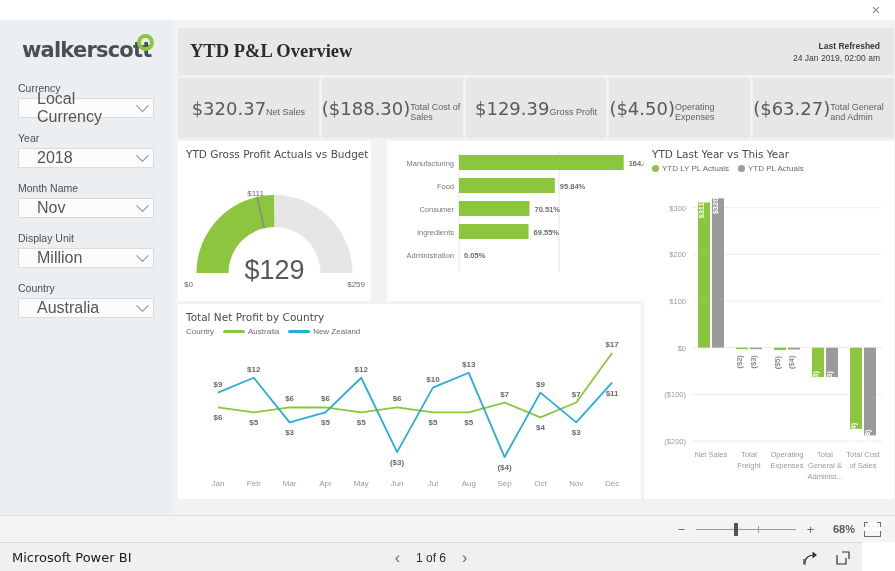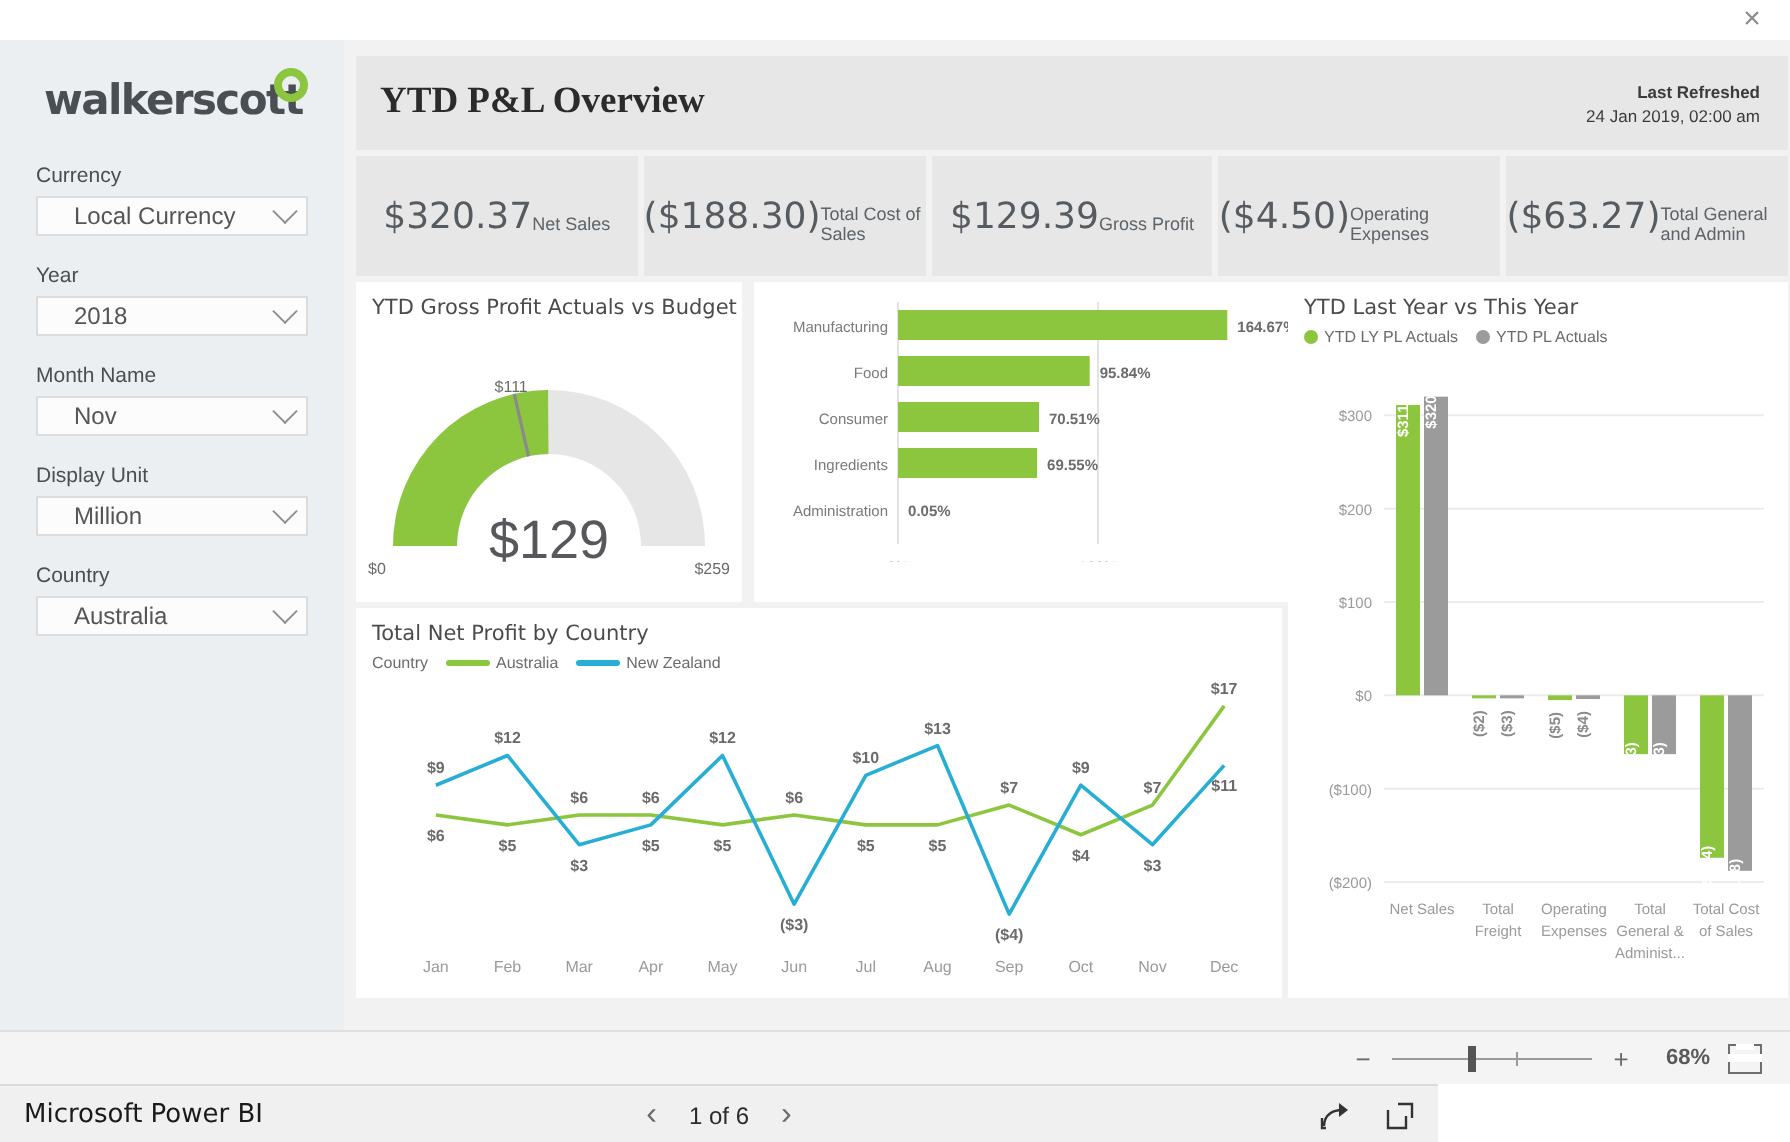--- a/index.html
+++ b/index.html
@@ -35,21 +35,21 @@
     position:absolute;right:18px;top:14px;width:17px;height:17px;border-radius:50%;
     border:4px solid #8cc63e;box-sizing:border-box;
   }
   .slicer{padding:0 18px;margin-top:14px;}
   .slicer-label{font-size:10.5px;color:#4a4f54;margin-bottom:4px;}
   .slicer-box{
     background:#fcfcfc;border:1px solid #dcdcdc;height:20px;
     display:flex;align-items:center;justify-content:space-between;
     padding:0 6px;box-sizing:border-box;cursor:pointer;
   }
-  .slicer-value{font-size:12px;color:#555;padding-left:12px;}
+  .slicer-value{font-size:16px;color:#555;padding-left:12px;}
   .chev{width:8px;height:8px;border-right:1.4px solid #8f8f8f;border-bottom:1.4px solid #8f8f8f;
         transform:rotate(45deg) translate(-2px,-2px);}
   
   .canvas{flex:1;padding:8px 8px 0 6px;box-sizing:border-box;}
   .card{background:#ffffff;box-sizing:border-box;}
   .header-card{
     background:#e7e7e7;height:47px;display:flex;align-items:center;
     justify-content:space-between;padding:0 14px 0 12px;box-sizing:border-box;
   }
   .page-title{font-size:18.5px;font-weight:bold;color:#2b2b2b;font-family:Liberation Serif, serif;}
@@ -66,21 +66,21 @@
   .kpi-label{font-size:9px;color:#5d6368;margin-top:7px;}
   
   .vis-row{display:flex;gap:3px;margin-top:3px;}
   .col-left{width:463px;flex:0 0 463px;}
   .col-right{flex:1;}
   .vis{background:#fff;position:relative;box-sizing:border-box;}
   .vis-title{
     font-size:10.5px;color:#4b4b4b;padding:7px 0 0 8px;
     font-family:"DejaVu Sans",sans-serif;
   }
-  .row-top{display:flex;gap:6px;}
+  .row-top{display:flex;gap:16px;}
   .gauge-vis{width:193px;flex:0 0 193px;height:160px;}
   .divbar-vis{flex:1;height:160px;}
   .line-vis{height:195px;margin-top:3px;}
   .colchart-vis{height:358px;}
   
   .legend{display:flex;align-items:center;gap:9px;padding:4px 12px 0 8px;font-size:8px;color:#6b6b6b;}
   .legend-item{display:flex;align-items:center;gap:3px;}
   .dot{width:7px;height:7px;border-radius:50%;display:inline-block;}
   .lgline{width:22px;height:2.5px;display:inline-block;border-radius:2px;}
   
@@ -95,21 +95,21 @@
   .ztick{position:absolute;left:62px;top:-3px;width:1px;height:7px;background:#9a9a9a;}
   .zpct{font-size:11px;color:#5a5a5a;min-width:30px;text-align:right;font-weight:bold;}
   .fitbtn{
     width:15px;height:13px;border:1.2px solid #6e6e6e;position:relative;cursor:pointer;
   }
   .fitbtn:before,.fitbtn:after{content:"";position:absolute;background:#fff;}
   .fitbtn:before{left:3px;right:3px;top:-1px;height:3px;}
   .fitbtn:after{left:-1px;right:-1px;top:4px;height:4px;}
   
   .statusbar{
-    position:absolute;left:0;top:542px;width:719px;height:29px;background:#f0f0f0;
+    position:absolute;left:0;top:542px;width:862px;height:29px;background:#f0f0f0;
     border-top:1px solid #dadada;display:flex;align-items:center;
   }
   .brand{font-size:13px;color:#1a1a1a;padding-left:12px;font-family:"DejaVu Sans",sans-serif;}
   .pager{
     position:absolute;left:0;right:0;display:flex;align-items:center;
     justify-content:center;gap:16px;
   }
   .pg-arrow{font-size:16px;color:#6b6b6b;cursor:pointer;}
   .pg-text{font-size:12px;color:#2b2b2b;}
   .status-icons{position:absolute;right:12px;display:flex;gap:17px;align-items:center;}

